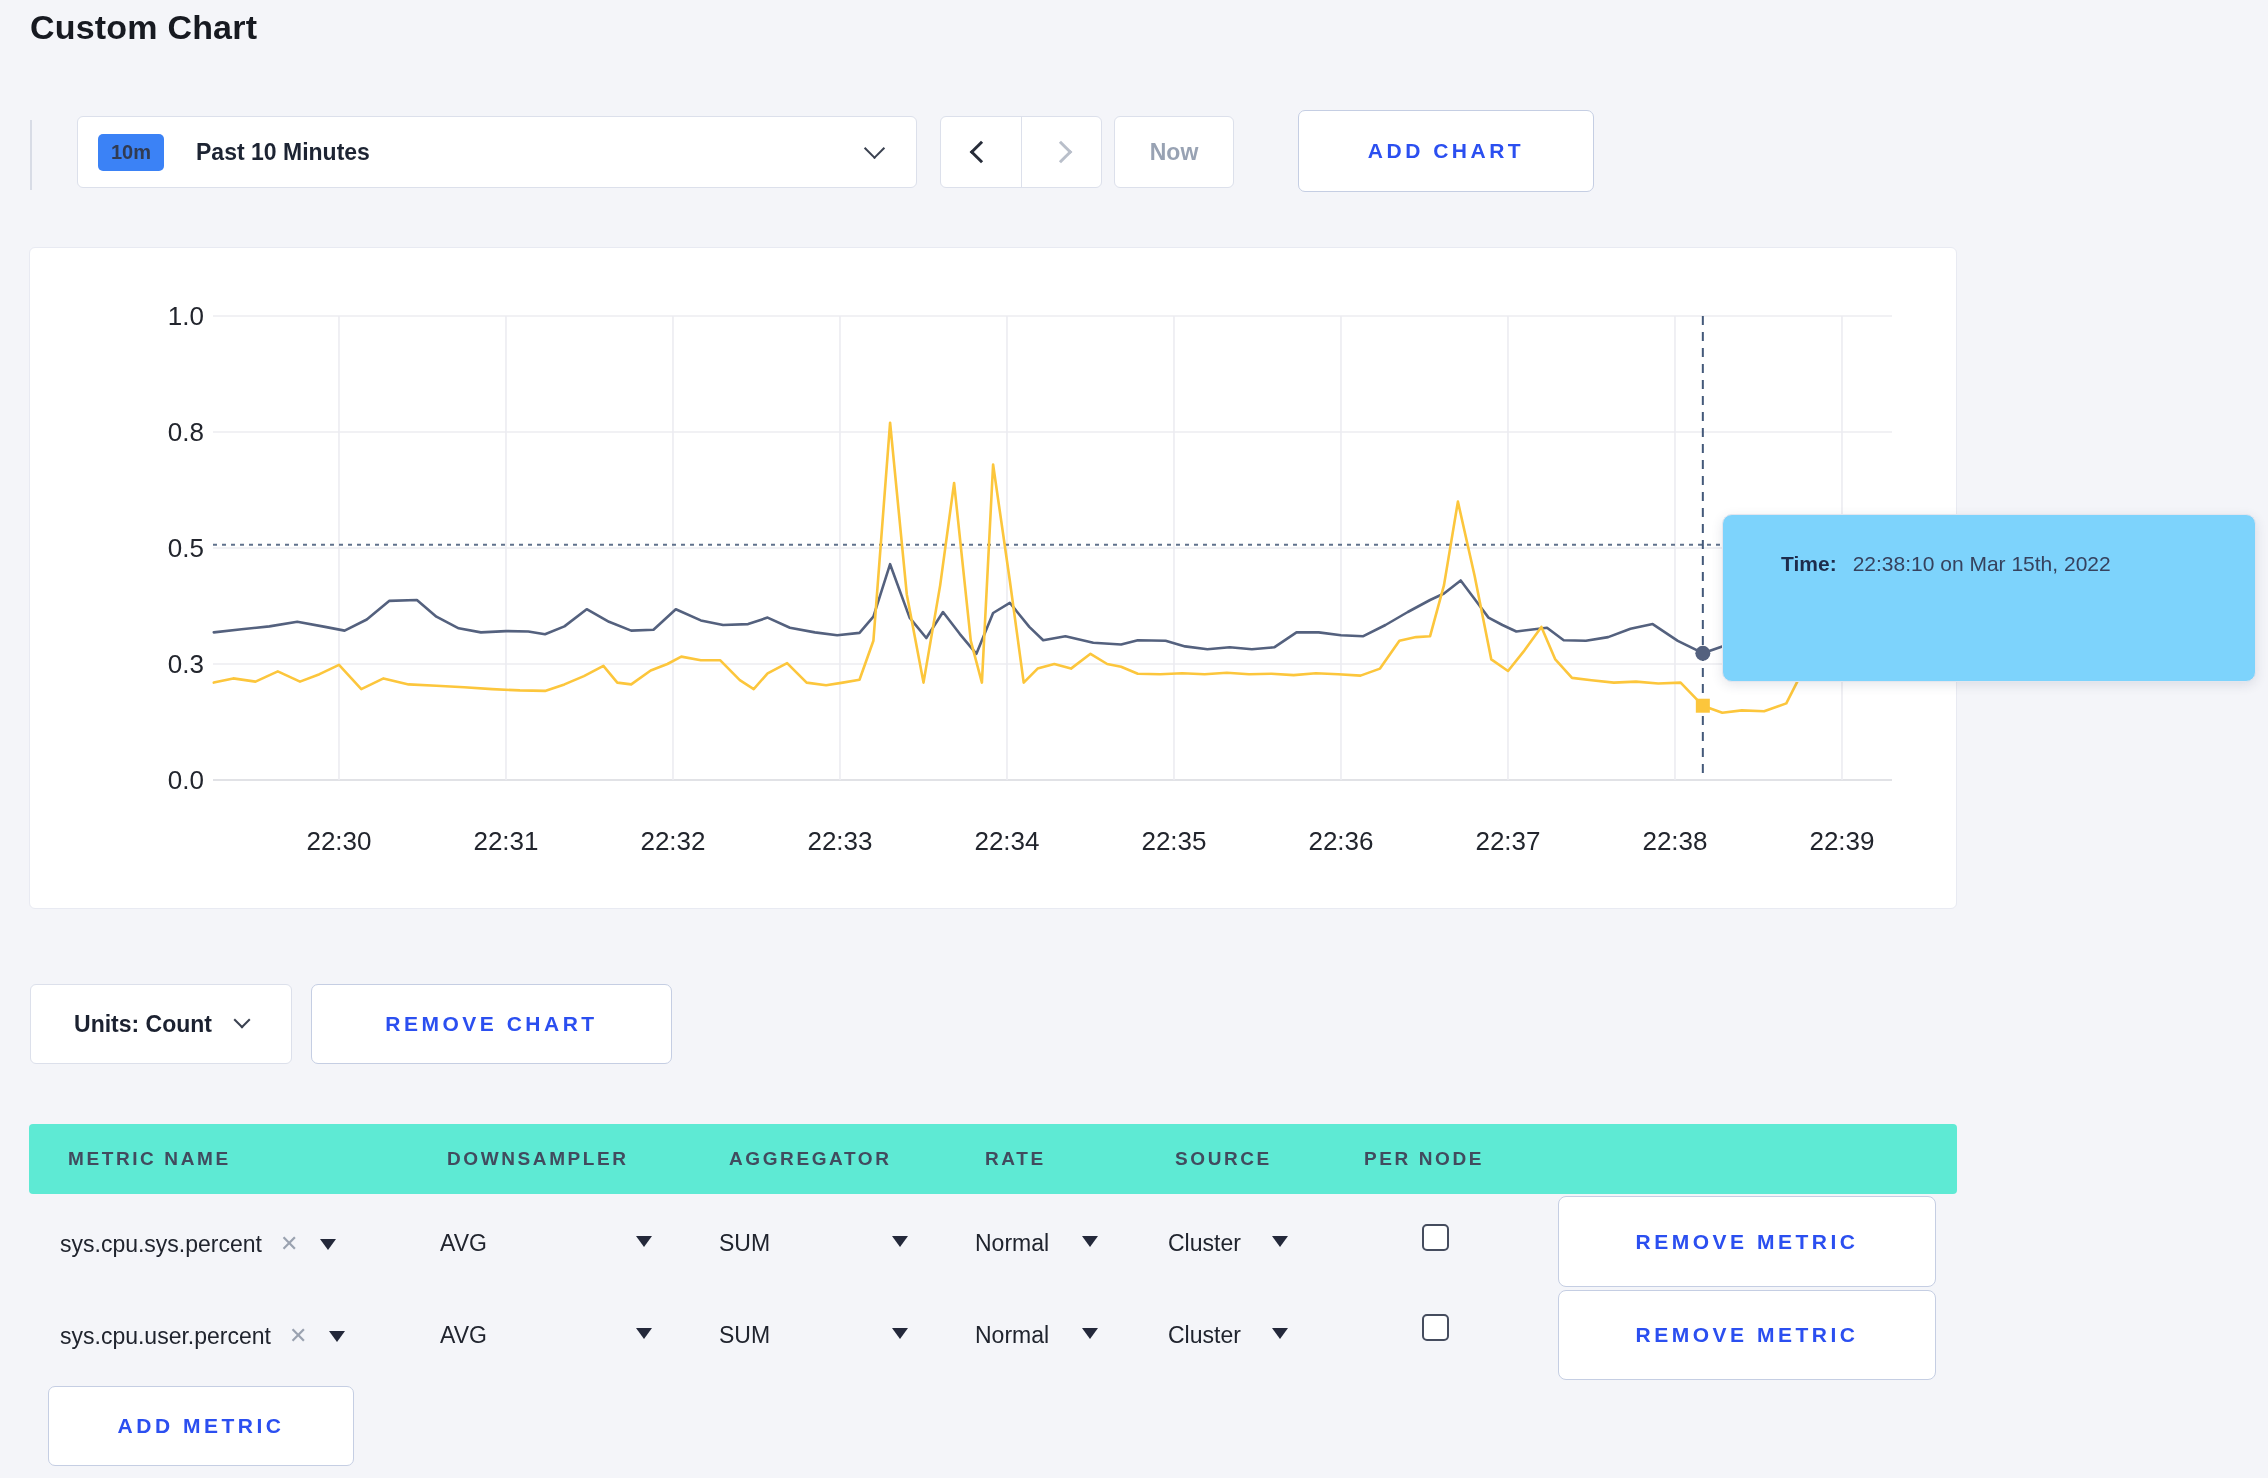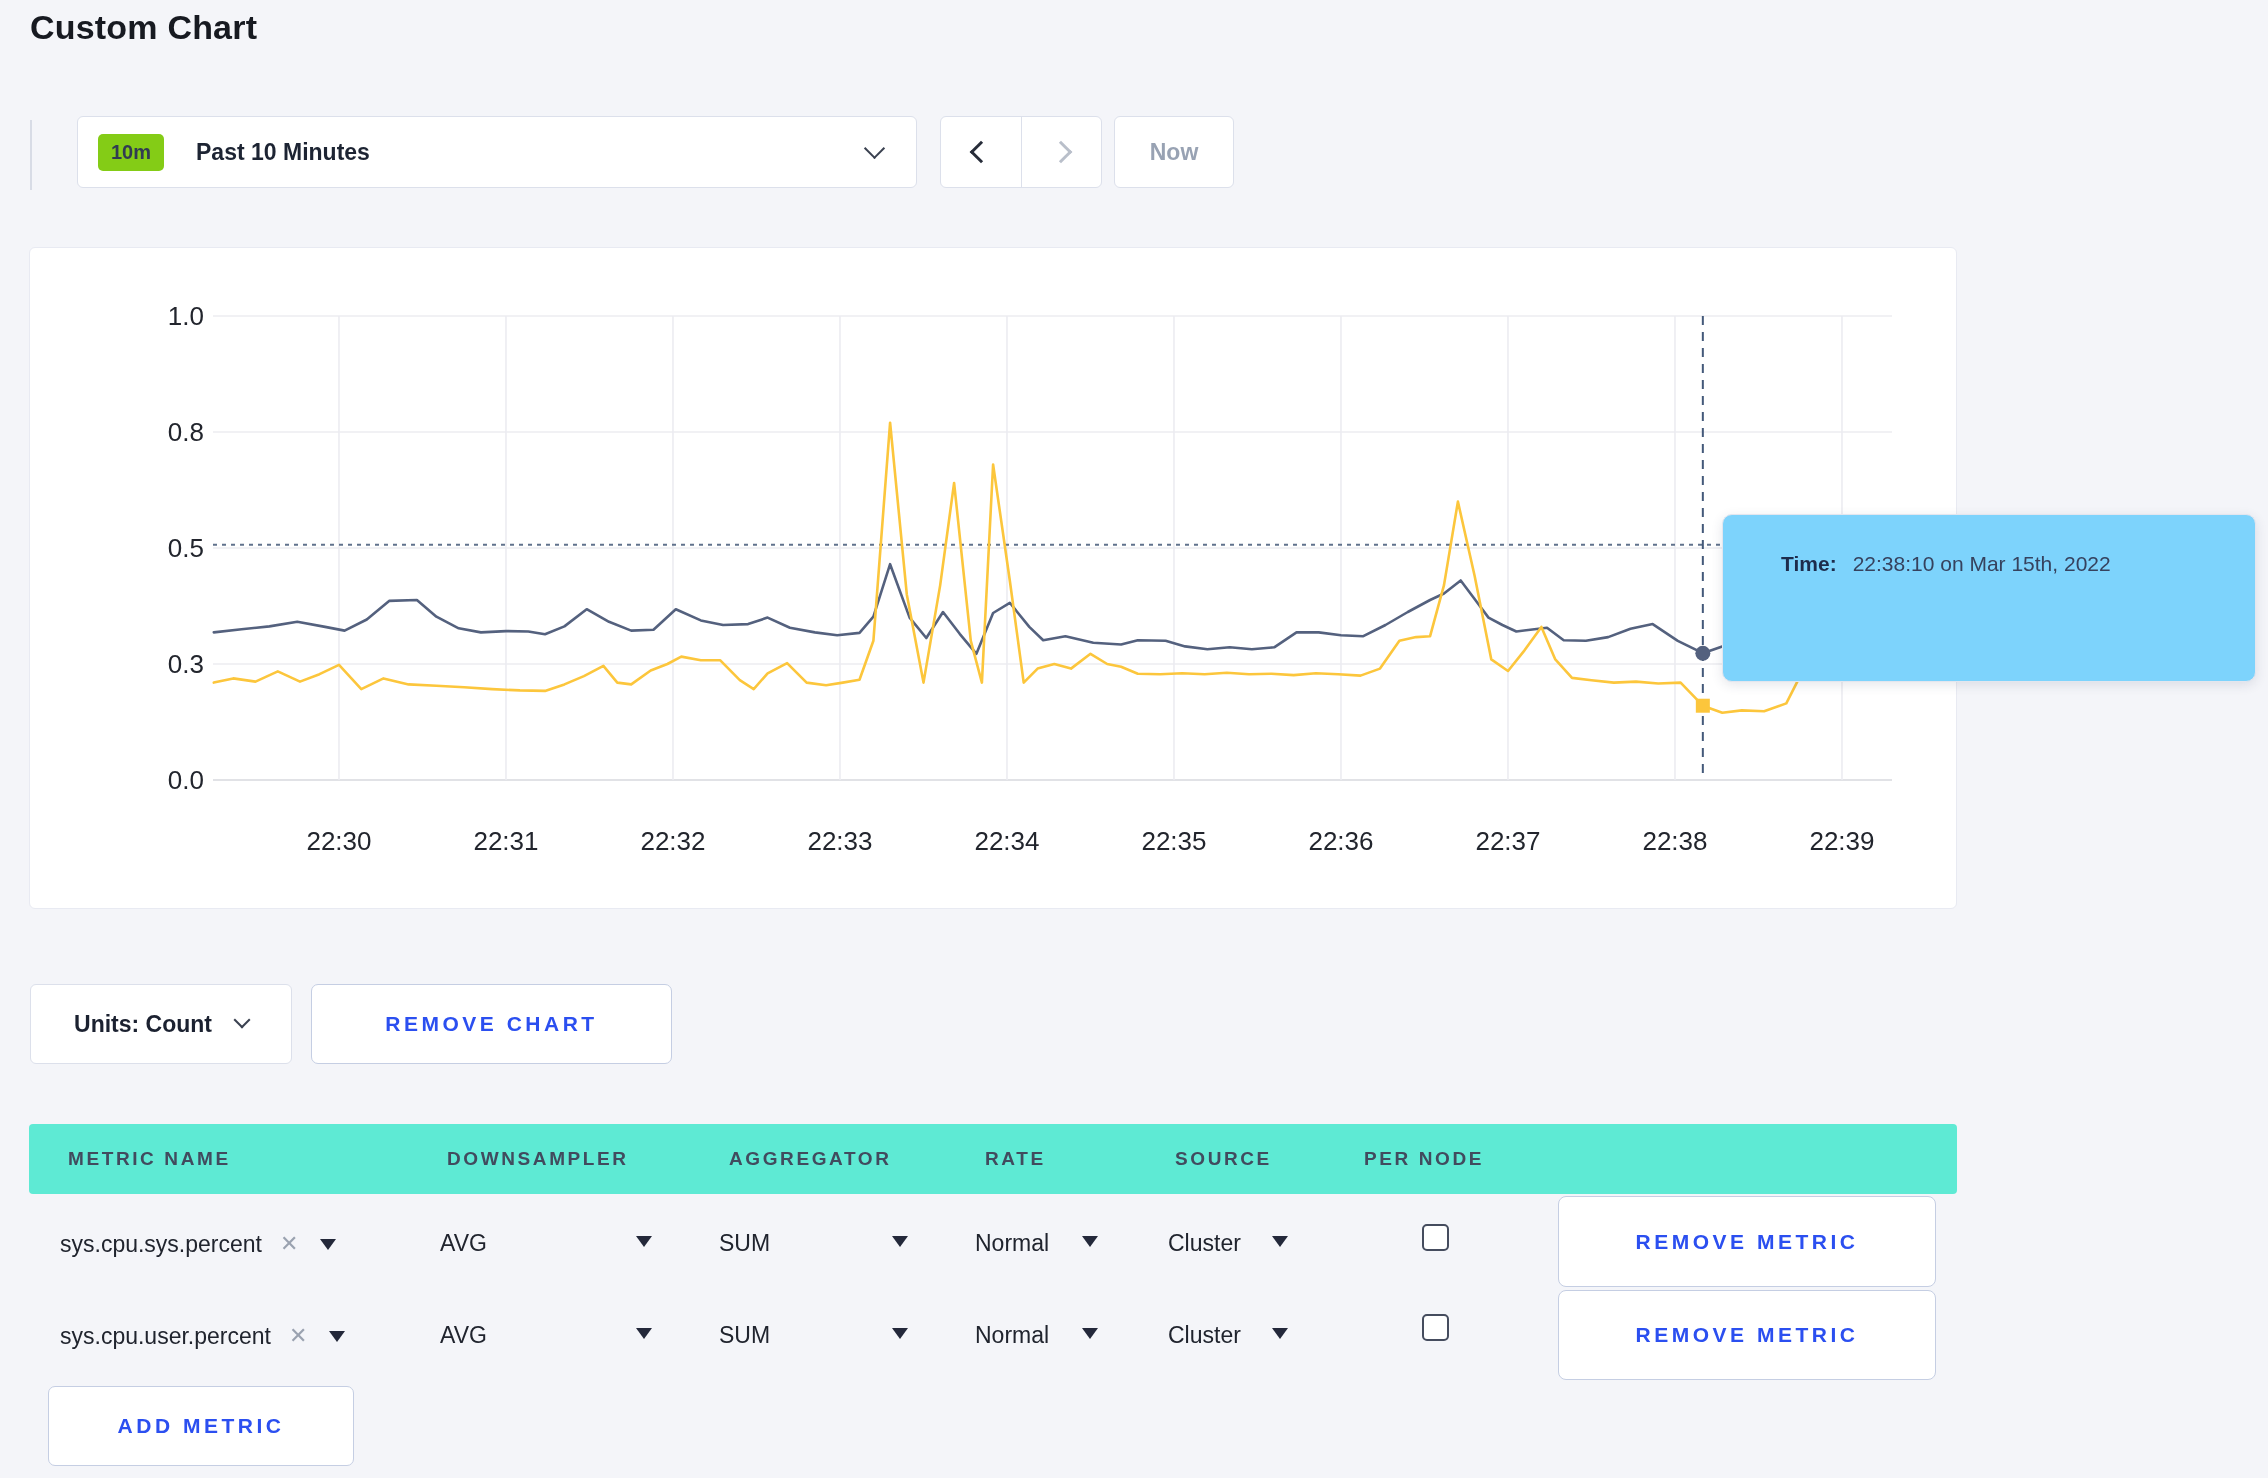--- a/index.html
+++ b/index.html
@@ -16,21 +16,21 @@
     display:flex; align-items:center; justify-content:center;
     background:#fff; border:1px solid #dce0eb; border-radius:6px;
     cursor:pointer;
   }
   .btn-blue {
     border:1px solid #c5cee3; border-radius:7px;
     color:#2b4ff0; font-weight:700; letter-spacing:3.5px; font-size:21px;
   }
   .page-title { font-size:34px; font-weight:700; color:#171a21; letter-spacing:0.2px; }
   .badge {
-    background:#84cc16; border-radius:5px; padding:7px 13px;
+    background:#3b82f6; border-radius:5px; padding:7px 13px;
     font-size:20px; font-weight:700; color:#313b52;
   }
   .sel-label { font-size:23px; font-weight:600; color:#1d2433; }
   
   .chev-down {
     width:15px; height:15px; border-right:2.5px solid #3a4150; border-bottom:2.5px solid #3a4150;
     transform:rotate(45deg); margin-top:-8px;
   }
   .chev-left {
     width:16px; height:16px; border-left:3.5px solid #272c39; border-bottom:3.5px solid #272c39;
@@ -91,20 +91,23 @@
     </div>
     <div style="flex:1; display:flex; align-items:center; justify-content:center; cursor:pointer;">
       <span class="chev-right"></span>
     </div>
   </div>
 
   <div class="abs btn" style="left:1114px; top:116px; width:120px; height:72px; font-size:23px; font-weight:600; color:#98a2b3;">
     <span>Now</span>
   </div>
 
+  <div class="abs btn btn-blue" style="left:1298px; top:110px; width:296px; height:82px;">
+    <span>ADD CHART</span>
+  </div>
 
   <div class="abs card" style="left:29px; top:247px; width:1928px; height:662px;">
     <svg id="chart-svg" width="1926" height="660" viewBox="0 0 1926 660">
         <line x1="183" y1="532" x2="1862" y2="532" stroke="#d7d8de" stroke-width="1.6"></line>
         <text x="174" y="541" text-anchor="end" font-size="26" fill="#22252d" font-family="Liberation Sans, sans-serif">0.0</text>
         <line x1="183" y1="416" x2="1862" y2="416" stroke="#ececf1" stroke-width="1.6"></line>
         <text x="174" y="425" text-anchor="end" font-size="26" fill="#22252d" font-family="Liberation Sans, sans-serif">0.3</text>
         <line x1="183" y1="300" x2="1862" y2="300" stroke="#ececf1" stroke-width="1.6"></line>
         <text x="174" y="309" text-anchor="end" font-size="26" fill="#22252d" font-family="Liberation Sans, sans-serif">0.5</text>
         <line x1="183" y1="184" x2="1862" y2="184" stroke="#ececf1" stroke-width="1.6"></line>

